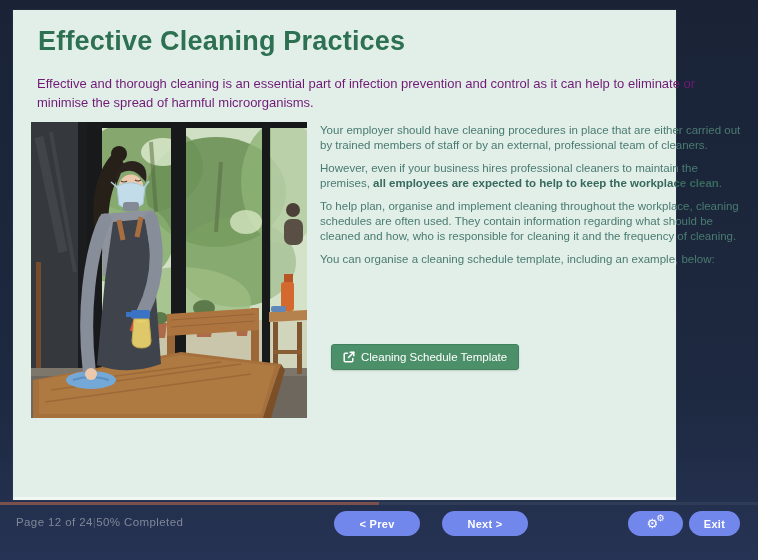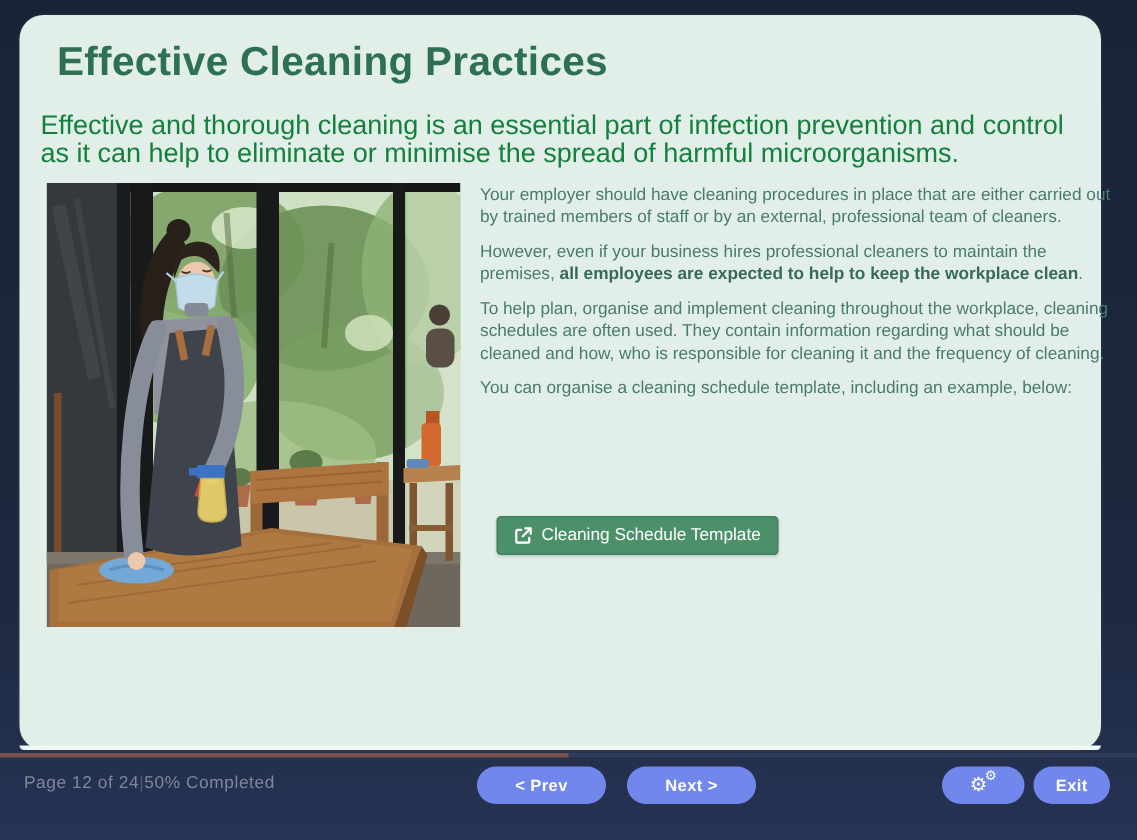--- a/index.html
+++ b/index.html
@@ -4,33 +4,33 @@
 <style>
   html,body{margin:0;padding:0;background:#10182a;}
   *{box-sizing:border-box;}
   .stage{
     position:relative;width:758px;height:560px;overflow:hidden;
     background:linear-gradient(180deg,#1a2336 0%,#1d2940 70%,#263354 100%);
     font-family:"Liberation Sans","DejaVu Sans",sans-serif;
   }
   
   .card{
-    position:absolute;left:13px;top:10px;width:721px;height:490px;
-    background:#e2efe9;border-radius:16px;
+    position:absolute;left:13px;top:10px;width:663px;height:490px;
+    background:#e2efe9;border-radius:0;
     box-shadow:0 0 0 1px rgba(255,255,255,0.04);
   }
   .card::after{content:"";position:absolute;left:0;right:0;bottom:0;height:3px;
     background:#f1f8f4;border-radius:0 0 5px 5px;}
   h1.title{
     position:absolute;left:25px;top:16px;margin:0;
     font-size:27px;font-weight:700;letter-spacing:.2px;color:#2d7052;
   }
   .intro{
-    position:absolute;left:14px;top:64px;width:706px;margin:0;
-    font-size:18px;line-height:19px;color:#15803d;
+    position:absolute;left:24px;top:64px;width:706px;margin:0;
+    font-size:13px;line-height:19px;color:#701a75;
   }
   .photo{
     position:absolute;left:18px;top:112px;width:276px;height:296px;
     overflow:hidden;background:#cfe0c4;
   }
   .photo svg{display:block;}
   .article{
     position:absolute;left:307px;top:113px;width:430px;
     font-size:11.5px;line-height:14.6px;color:#4a7b70;
   }
@@ -58,22 +58,22 @@
     font-size:11.5px;letter-spacing:.4px;color:#7f8899;
     display:flex;gap:0;align-items:center;
   }
   .status .sep{color:#525c70;}
   .pill{
     position:absolute;top:6px;height:25px;border:none;border-radius:13px;
     background:#7287eb;color:#fff;font-family:inherit;font-size:11px;
     font-weight:700;letter-spacing:.3px;cursor:pointer;
     display:flex;align-items:center;justify-content:center;
   }
-  .pill.prev{left:318px;width:86px;}
-  .pill.next{left:418px;width:86px;}
+  .pill.prev{left:334px;width:86px;}
+  .pill.next{left:442px;width:86px;}
   .pill.gear{left:628px;width:55px;}
   .pill.exit{left:689px;width:51px;}
   .gearwrap{position:relative;display:inline-block;width:18px;height:16px;}
   .g1{position:absolute;left:0;top:1px;font-size:13px;line-height:13px;font-family:"DejaVu Sans",sans-serif;}
   .g2{position:absolute;left:10px;top:-2px;font-size:9px;line-height:9px;font-family:"DejaVu Sans",sans-serif;}
 </style>
 </head>
 <body>
 
 <div class="stage">

